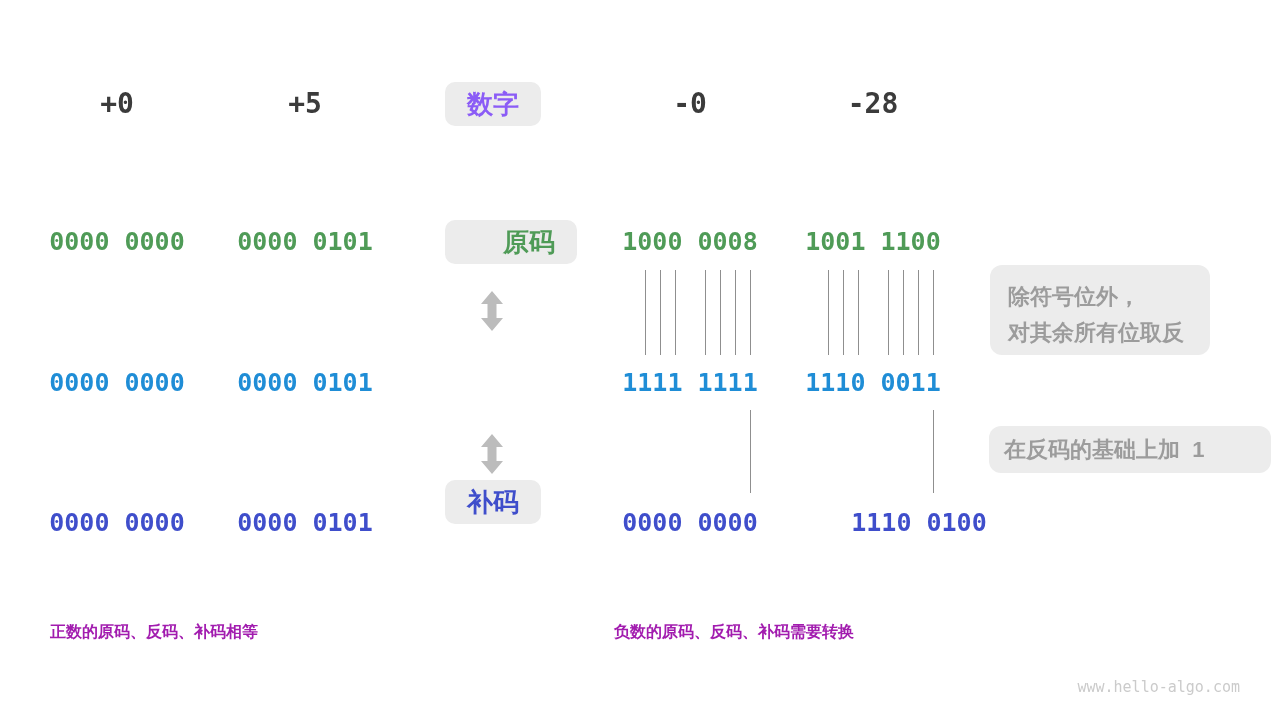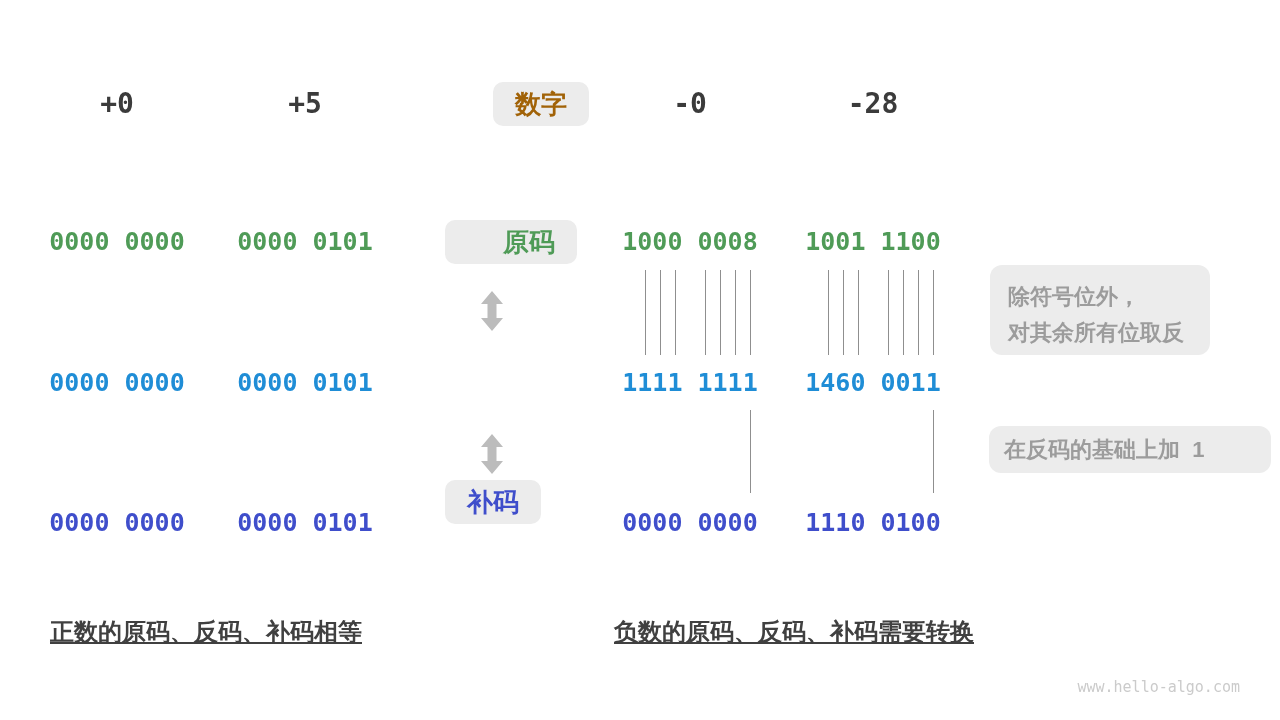--- a/index.html
+++ b/index.html
@@ -31,21 +31,21 @@
     left: 445px;
     width: 96px;
     height: 44px;
     background: #ececec;
     border-radius: 10px;
     text-align: center;
     line-height: 44px;
     font-size: 26px;
     font-weight: 700;
   }
-  .chip-num { top: 82px;  color: #a16207; margin-left: 48px; }
+  .chip-num { top: 82px;  color: #8b5cf6; }
   .chip-sm  { top: 220px; color: #4f9b57; padding-left: 36px; }
   .chip-oc  { top: 361px; color: #1f8dd6; }
   .chip-tc  { top: 480px; color: #3f4ecb; }
 
   
   .arrow { position: absolute; left: 481px; width: 22px; height: 40px; }
   .arrow-1 { top: 291px; }
   .arrow-2 { top: 434px; }
 
   
@@ -80,26 +80,25 @@
     line-height: 47px;
     padding-left: 15px;
     box-sizing: border-box;
     white-space: pre;
   }
 
   
   .caption {
     position: absolute;
     top: 617px;
-    font-size: 24px;
+    font-size: 16px;
     font-weight: 700;
-    color: #404040;
+    color: #a21caf;
     line-height: 30px;
     white-space: pre;
-    text-decoration: underline;
   }
   .caption-pos { left: 50px; }
   .caption-neg { left: 614px; }
 
   .watermark {
     position: absolute;
     top: 678px;
     left: 1240px;
     transform: translateX(-100%);
     font-family: "DejaVu Sans Mono", monospace;
@@ -121,26 +120,26 @@
 
   <span class="mono bin row-sm" style="left:117px">0000 0000</span>
   <span class="mono bin row-sm" style="left:305px">0000 0101</span>
   <span class="mono bin row-sm" style="left:690px">1000 0008</span>
   <span class="mono bin row-sm" style="left:873px">1001 1100</span>
   <div class="chip chip-sm">原码</div>
 
   <span class="mono bin row-oc" style="left:117px">0000 0000</span>
   <span class="mono bin row-oc" style="left:305px">0000 0101</span>
   <span class="mono bin row-oc" style="left:690px">1111 1111</span>
-  <span class="mono bin row-oc" style="left:873px">1460 0011</span>
+  <span class="mono bin row-oc" style="left:873px">1110 0011</span>
 
   <span class="mono bin row-tc" style="left:117px">0000 0000</span>
   <span class="mono bin row-tc" style="left:305px">0000 0101</span>
   <span class="mono bin row-tc" style="left:690px">0000 0000</span>
-  <span class="mono bin row-tc" style="left:873px">1110 0100</span>
+  <span class="mono bin row-tc" style="left:919px">1110 0100</span>
   <div class="chip chip-tc">补码</div>
 
   <svg class="arrow arrow-1" viewBox="0 0 22 40">
     <path d="M11 0 L22 13 L15.5 13 L15.5 27 L22 27 L11 40 L0 27 L6.5 27 L6.5 13 L0 13 Z" fill="#bcbcbc"></path>
   </svg>
   <svg class="arrow arrow-2" viewBox="0 0 22 40">
     <path d="M11 0 L22 13 L15.5 13 L15.5 27 L22 27 L11 40 L0 27 L6.5 27 L6.5 13 L0 13 Z" fill="#bcbcbc"></path>
   </svg>
 
   <div class="tick tick-g1" style="left:645px"></div>

